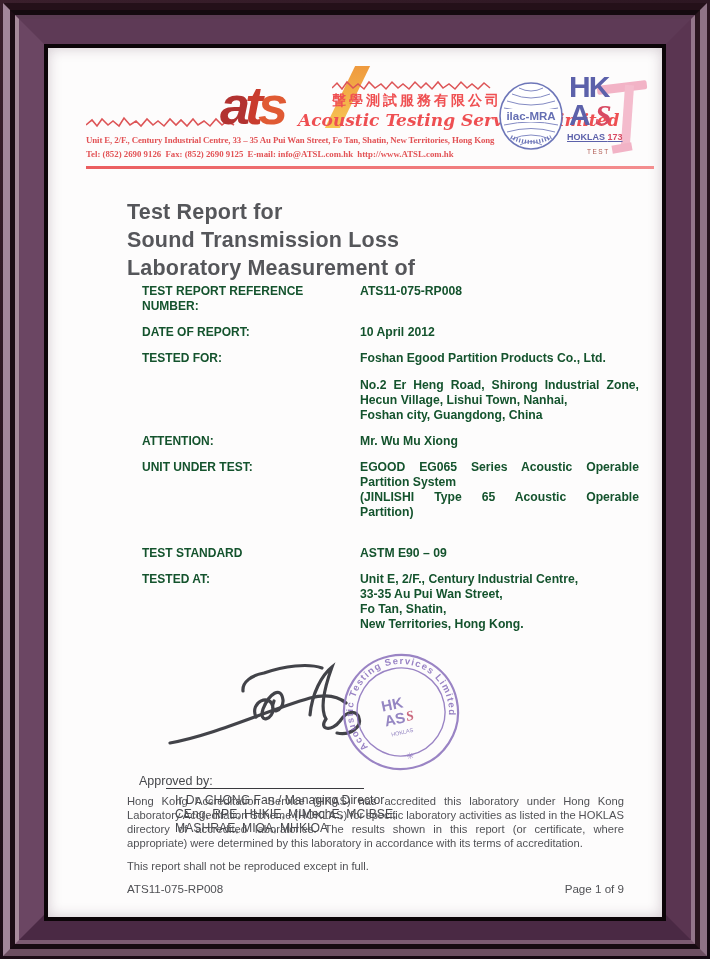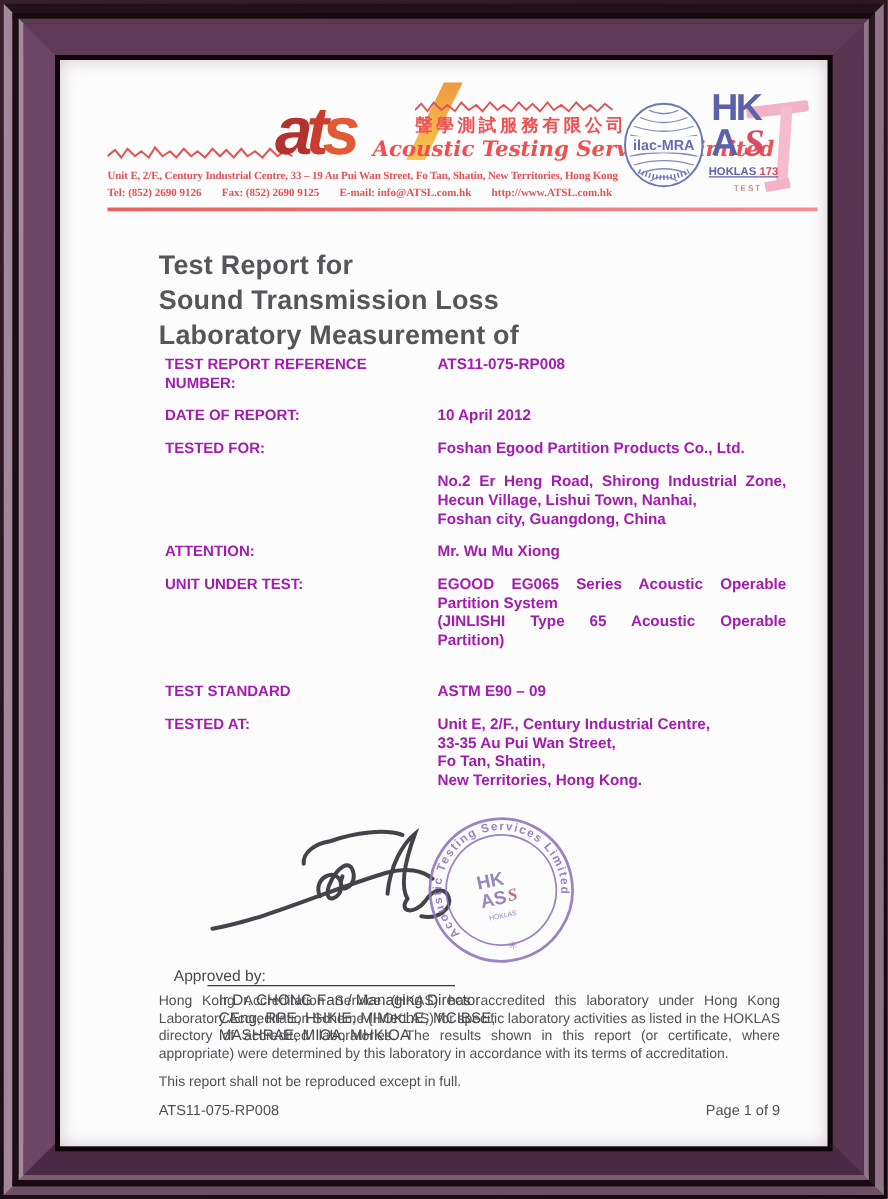--- a/index.html
+++ b/index.html
@@ -22,41 +22,41 @@
   .slash{left:292px;top:18px;width:15px;height:62px;transform:skewX(-26deg);
          background:linear-gradient(180deg,#ef9a3e,#f7c654);}
   .cn{left:284px;top:44px;font-family:"Liberation Serif",serif;font-weight:bold;
       font-size:14px;color:#ef5052;letter-spacing:3px;white-space:nowrap;text-align:center;}
   .en-script{left:250px;top:62px;font-family:"DejaVu Serif",serif;font-style:italic;
       font-weight:bold;font-size:17px;color:#ee4f52;white-space:nowrap;}
   .addr{left:38px;top:87px;font-family:"Liberation Serif",serif;font-weight:bold;
       font-size:8.8px;color:#e25255;white-space:nowrap;letter-spacing:-.1px;}
   .contact{left:38px;top:101px;font-family:"Liberation Serif",serif;font-weight:bold;
       font-size:8.8px;color:#e25255;white-space:nowrap;}
-  .contact span{margin-right:14px;}
+  .contact span{margin-right:2px;}
   .red-rule{left:38px;top:118px;width:568px;height:3px;
       background:linear-gradient(90deg,#eb5d5f,#f48e8f);}
   
   .hkas{left:519px;top:24px;width:86px;height:96px;}
   .hkas .rib-h{position:absolute;left:30px;top:11px;width:50px;height:9px;background:#f2b3c6;transform:rotate(-7deg);border-radius:2px;}
   .hkas .rib-v{position:absolute;left:56px;top:13px;width:9px;height:60px;background:#f4bccd;transform:rotate(4deg);}
   .hkas .rib-f{position:absolute;left:45px;top:72px;width:20px;height:8px;background:#f2b3c6;transform:rotate(-10deg);}
   .hkas .hk,.hkas .asl{position:absolute;left:2px;font-weight:bold;font-size:30px;line-height:30px;
        color:#5c61aa;letter-spacing:-2px;}
   .hkas .hk{top:0;} .hkas .asl{top:28px;}
   .hkas .s-red{position:absolute;left:28px;top:26px;font-family:"Liberation Serif",serif;
        font-style:italic;font-weight:bold;font-size:30px;color:#d84a63;}
   .hkas .hoklas{position:absolute;left:0;top:60px;font-weight:bold;font-size:9px;
        color:#5c61aa;text-decoration:underline;white-space:nowrap;}
   .hkas .hoklas em{font-style:normal;color:#d84a63;}
   .hkas .test{position:absolute;left:20px;top:76px;font-size:6.5px;color:#b05a52;letter-spacing:1.5px;}
   
   .title{left:79px;top:150px;font-weight:bold;font-size:21.5px;line-height:28px;
       color:#55565a;letter-spacing:.2px;}
-  #fields{left:84px;top:236px;width:497px;color:#a21caf;}
+  #fields{left:94px;top:236px;width:497px;color:#14532d;}
   .field{display:flex;margin-bottom:11px;}
   .field .lbl{width:218px;font-weight:bold;font-size:12px;line-height:15px;}
   .field .val{width:279px;font-weight:bold;font-size:12.2px;line-height:15px;}
   .vline{white-space:nowrap;}
   .jl{white-space:normal;text-align:justify;text-align-last:justify;}
   .blank{height:12px;}
   .gap-after{margin-bottom:26px;}
   
   .approval{left:79px;top:598px;width:470px;height:200px;color:#47484c;}
   .approved-lbl{position:absolute;left:12px;top:128px;font-size:12.5px;}
@@ -90,21 +90,21 @@
     <span class="la">a</span>
       <span class="lt">t</span>
       <span class="ls">s</span>
   </div>
   <div class="abs slash"></div>
   <svg class="abs" style="left:284px;top:30px" width="160" height="16">
     <polyline points="0,10 5,5 10,11 15,4 21,10 26,6 32,11 37,4 43,10 49,6 54,11 60,4 66,10 71,6 77,11 83,4 89,10 94,5 100,11 106,4 111,10 117,6 123,11 129,4 135,10 140,6 146,11 152,5 158,10" fill="none" stroke="#dd5456" stroke-width="1.5"></polyline>
   </svg>
   <div class="abs cn">聲學測試服務有限公司</div>
   <div class="abs en-script">Acoustic Testing Services Limited</div>
-  <div class="abs addr">Unit E, 2/F., Century Industrial Centre, 33 – 19 Au Pui Wan Street, Fo Tan, Shatin, New Territories, Hong Kong</div>
+  <div class="abs addr">Unit E, 2/F., Century Industrial Centre, 33 – 35 Au Pui Wan Street, Fo Tan, Shatin, New Territories, Hong Kong</div>
   <div class="abs contact">
     <span>Tel: (852) 2690 9126</span>
     <span>Fax: (852) 2690 9125</span>
     <span>E-mail: info@ATSL.com.hk</span>
     <span>http://www.ATSL.com.hk</span>
   </div>
   <div class="abs red-rule"></div>
 
   <svg class="abs" style="left:450px;top:32px" width="66" height="76">
     <ellipse cx="33" cy="36" rx="31" ry="33" fill="#ffffff" stroke="#6d76b8" stroke-width="1.6"></ellipse>

